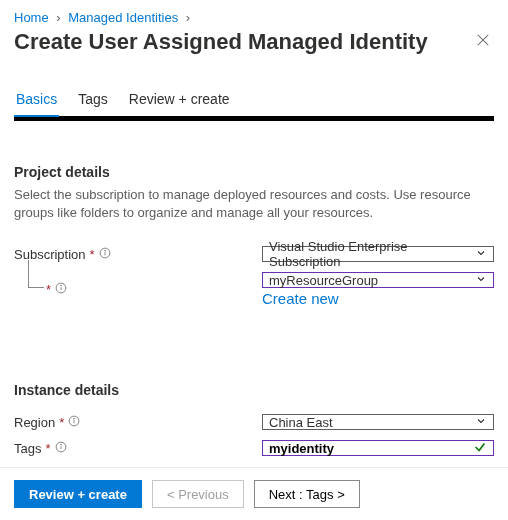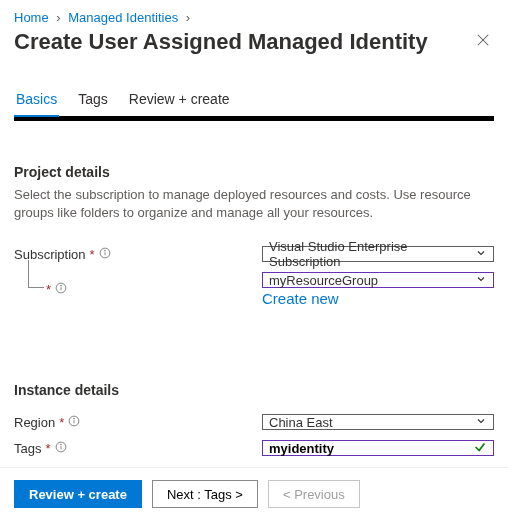--- a/index.html
+++ b/index.html
@@ -177,15 +177,15 @@
       <input type="text" value="myidentity" style="">
       <span class="check"><svg viewBox="0 0 16 16">
             <polyline points="3,8 7,12 13,4"></polyline>
           </svg></span>
     </div>
   </div>
 </div>
 
 <div class="footer">
   <button class="btn primary">Review + create</button>
+  <button class="btn disabled">&lt; Previous</button>
   <button class="btn">Next : Tags &gt;</button>
-  <button class="btn disabled">&lt; Previous</button>
 </div>
 
 </body></html>

